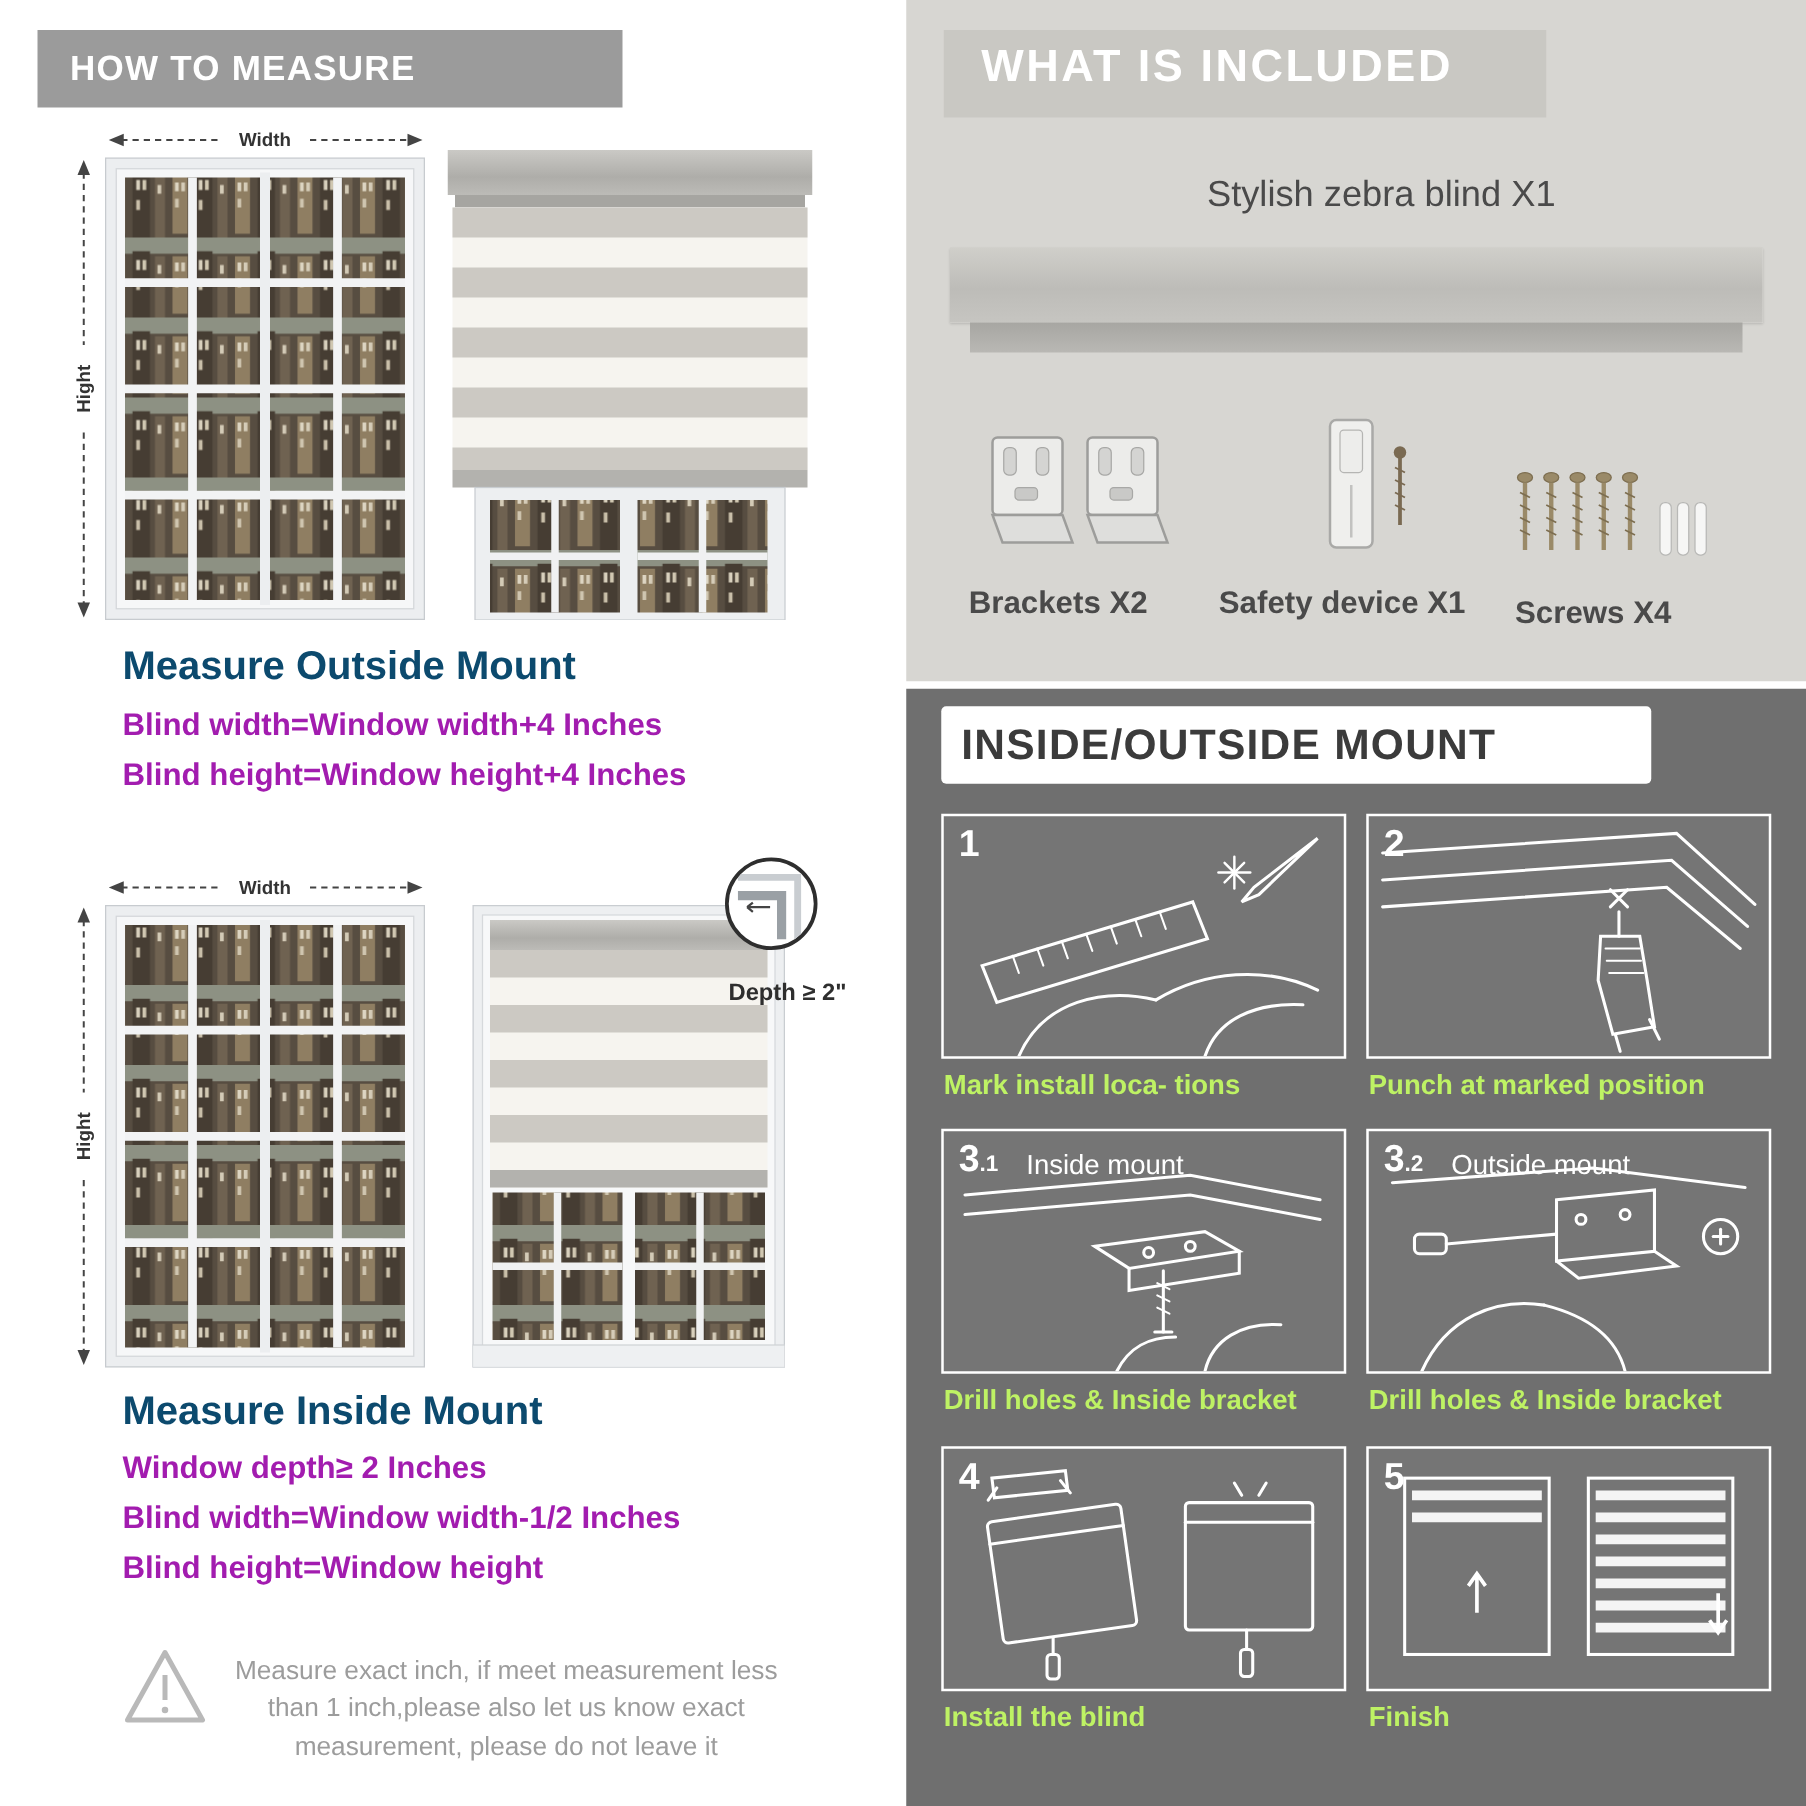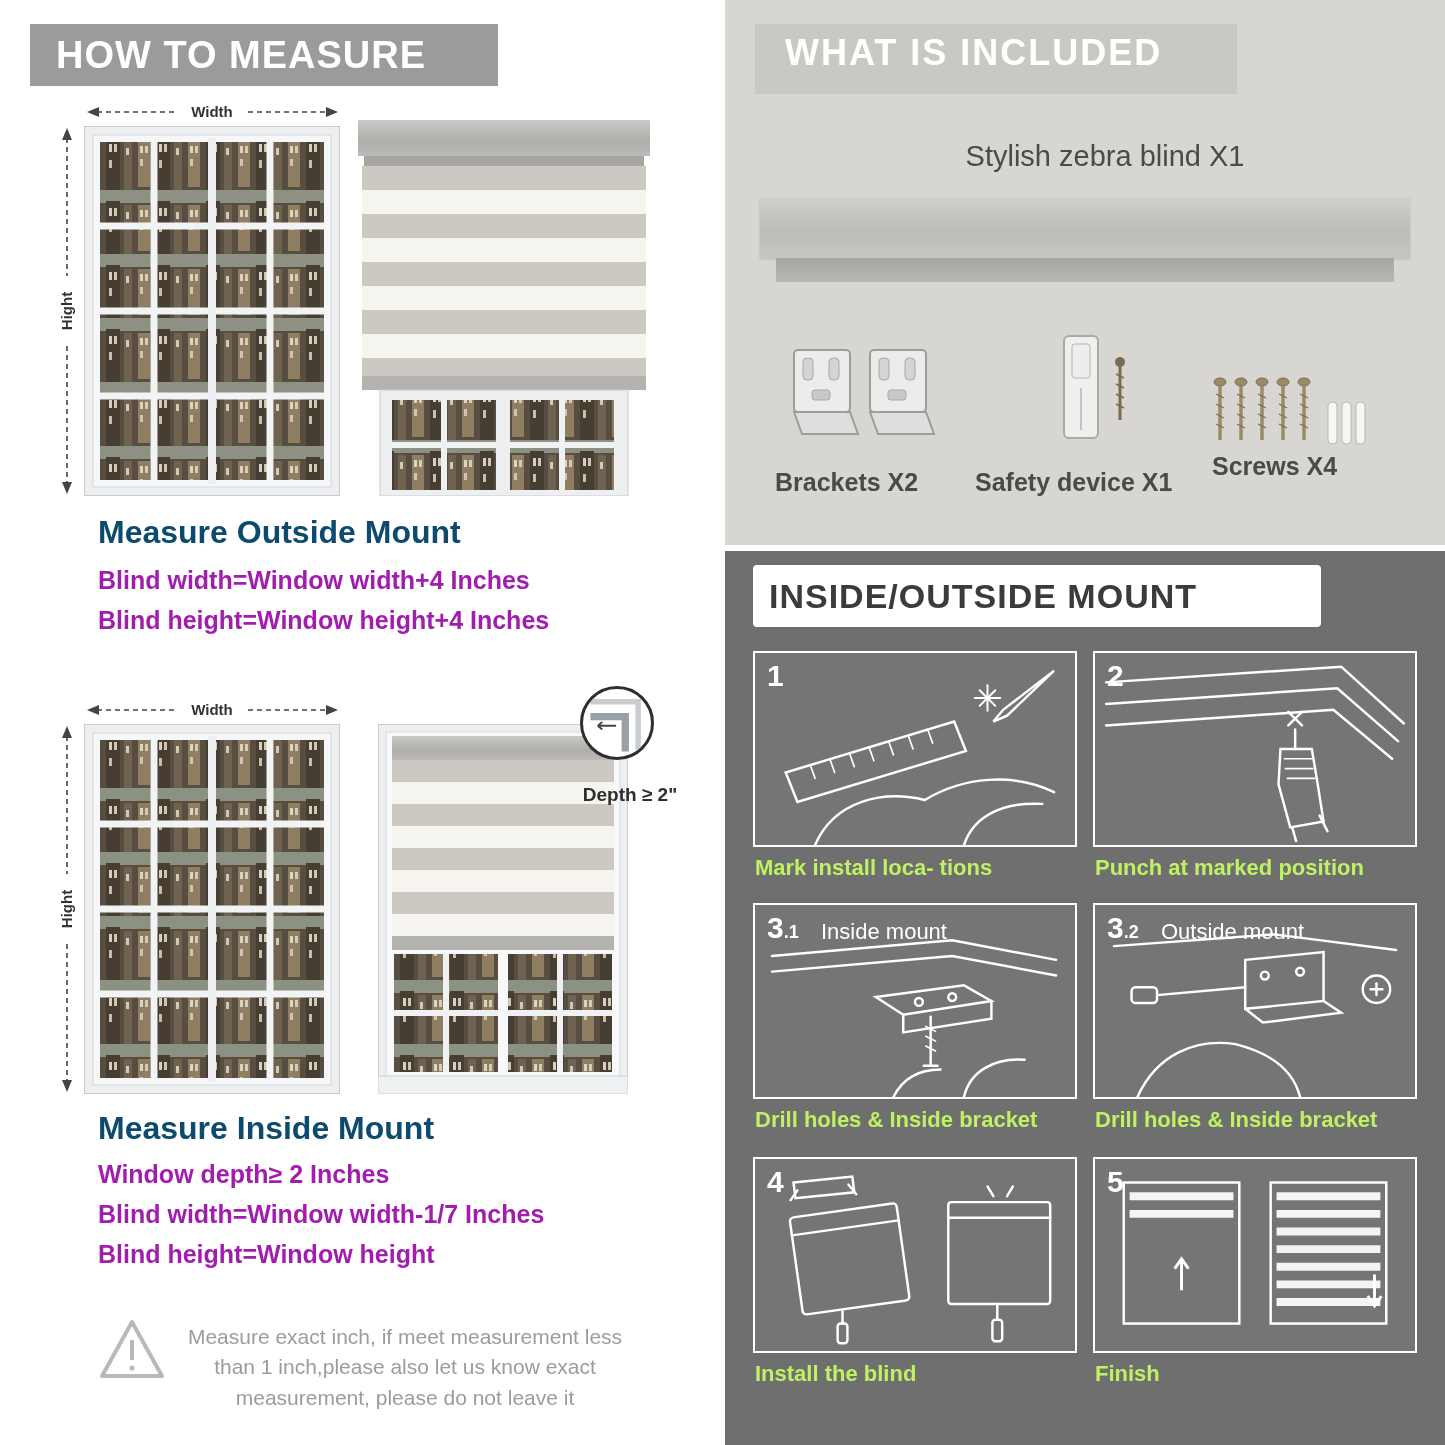--- a/index.html
+++ b/index.html
@@ -1,21 +1,21 @@
 <!DOCTYPE html>
 <html><head>
 <meta charset="utf-8">
 <style>
   * { margin:0; padding:0; box-sizing:border-box; }
   body { font-family:"Liberation Sans", sans-serif; background:#fff; }
   .canvas { position:relative; width:1445px; height:1445px; background:#fff; overflow:hidden; }
   .abs { position:absolute; }
 
   
-  .htm-header { background:#9b9b9b; color:#fff; font-size:38px; font-weight:bold;
+  .htm-header { background:#9b9b9b; color:#fff; font-size:28px; font-weight:bold;
     letter-spacing:1px; line-height:62px; padding-left:26px; }
   .mount-title { color:#0c4a6e; font-size:32px; font-weight:bold; }
   .mount-line  { color:#a21caf; font-size:25px; font-weight:bold; }
   .depth-circle { border:3px solid #2e2e2e; border-radius:50%; background:#fff; overflow:hidden; }
   .depth-label { color:#2e2e2e; font-size:19px; font-weight:bold; text-align:center; }
   .warning-text { color:#9c9c9c; font-size:21px; line-height:1.45; text-align:center; }
 
   
   .included-block { background:#d7d6d2; }
   .included-bar { background:#c9c8c3; color:#fff; font-size:36px; font-weight:bold;
@@ -193,21 +193,21 @@
       <svg viewBox="0 0 74 74" style="width:100%;height:100%">
         <path d="M8 30 L46 30 L46 68" fill="none" stroke="#9aa0a5" stroke-width="8"></path>
         <path d="M8 14 L60 14 L60 68" fill="none" stroke="#c9cdd1" stroke-width="6"></path>
         <path d="M16 40 L36 40 M16 40 l5 -4 M16 40 l5 4" fill="none" stroke="#444" stroke-width="2"></path>
       </svg>
     </div>
     <div class="abs depth-label" style="left:570px;top:784px;width:120px">Depth ≥ 2"</div>
 
     <h2 class="abs mount-title" style="left:98px;top:1110px">Measure Inside Mount</h2>
     <p class="abs mount-line" style="left:98px;top:1160px">Window depth≥ 2 Inches</p>
-    <p class="abs mount-line" style="left:98px;top:1200px">Blind width=Window width-1/7 Inches</p>
+    <p class="abs mount-line" style="left:98px;top:1200px">Blind width=Window width-1/2 Inches</p>
     <p class="abs mount-line" style="left:98px;top:1240px">Blind height=Window height</p>
 
     <svg class="abs" style="left:96px;top:1316px;width:72px;height:68px" viewBox="0 0 72 68">
       <path d="M36 6 L66 60 L6 60 Z" fill="none" stroke="#b9b9b9" stroke-width="4" stroke-linejoin="round"></path>
       <line x1="36" y1="24" x2="36" y2="44" stroke="#b9b9b9" stroke-width="4"></line>
       <circle cx="36" cy="52" r="2.6" fill="#b9b9b9"></circle>
     </svg>
     <p class="abs warning-text" style="left:176px;top:1322px;width:458px">Measure exact inch, if meet measurement less than 1 inch,please also let us know exact measurement, please do not leave it</p>
   </section>
 
@@ -264,21 +264,21 @@
         <use href="#scr" x="84"></use>
       <g id="anch">
         <rect x="116" y="30" width="9" height="42" rx="4" fill="rgba(250,250,248,0.9)" stroke="#b8b8b6"></rect>
       </g>
       <use href="#anch" x="14"></use>
         <use href="#anch" x="28"></use>
     </svg>
 
     <div class="abs part-label" style="left:50px;top:468px;width:175px">Brackets X2</div>
     <div class="abs part-label" style="left:250px;top:468px;width:235px">Safety device X1</div>
-    <div class="abs part-label" style="left:487px;top:452px;width:165px">Screws X4</div>
+    <div class="abs part-label" style="left:487px;top:476px;width:165px">Screws X4</div>
   </section>
 
   <section class="abs dark-block" style="left:725px;top:551px;width:720px;height:894px">
 
     <div class="abs mount-bar" style="left:28px;top:14px;width:568px;height:62px">
       <span>INSIDE/OUTSIDE MOUNT</span>
     </div>
 
     <div class="panel" style="left:28px;top:100px">
       <div class="badge">

